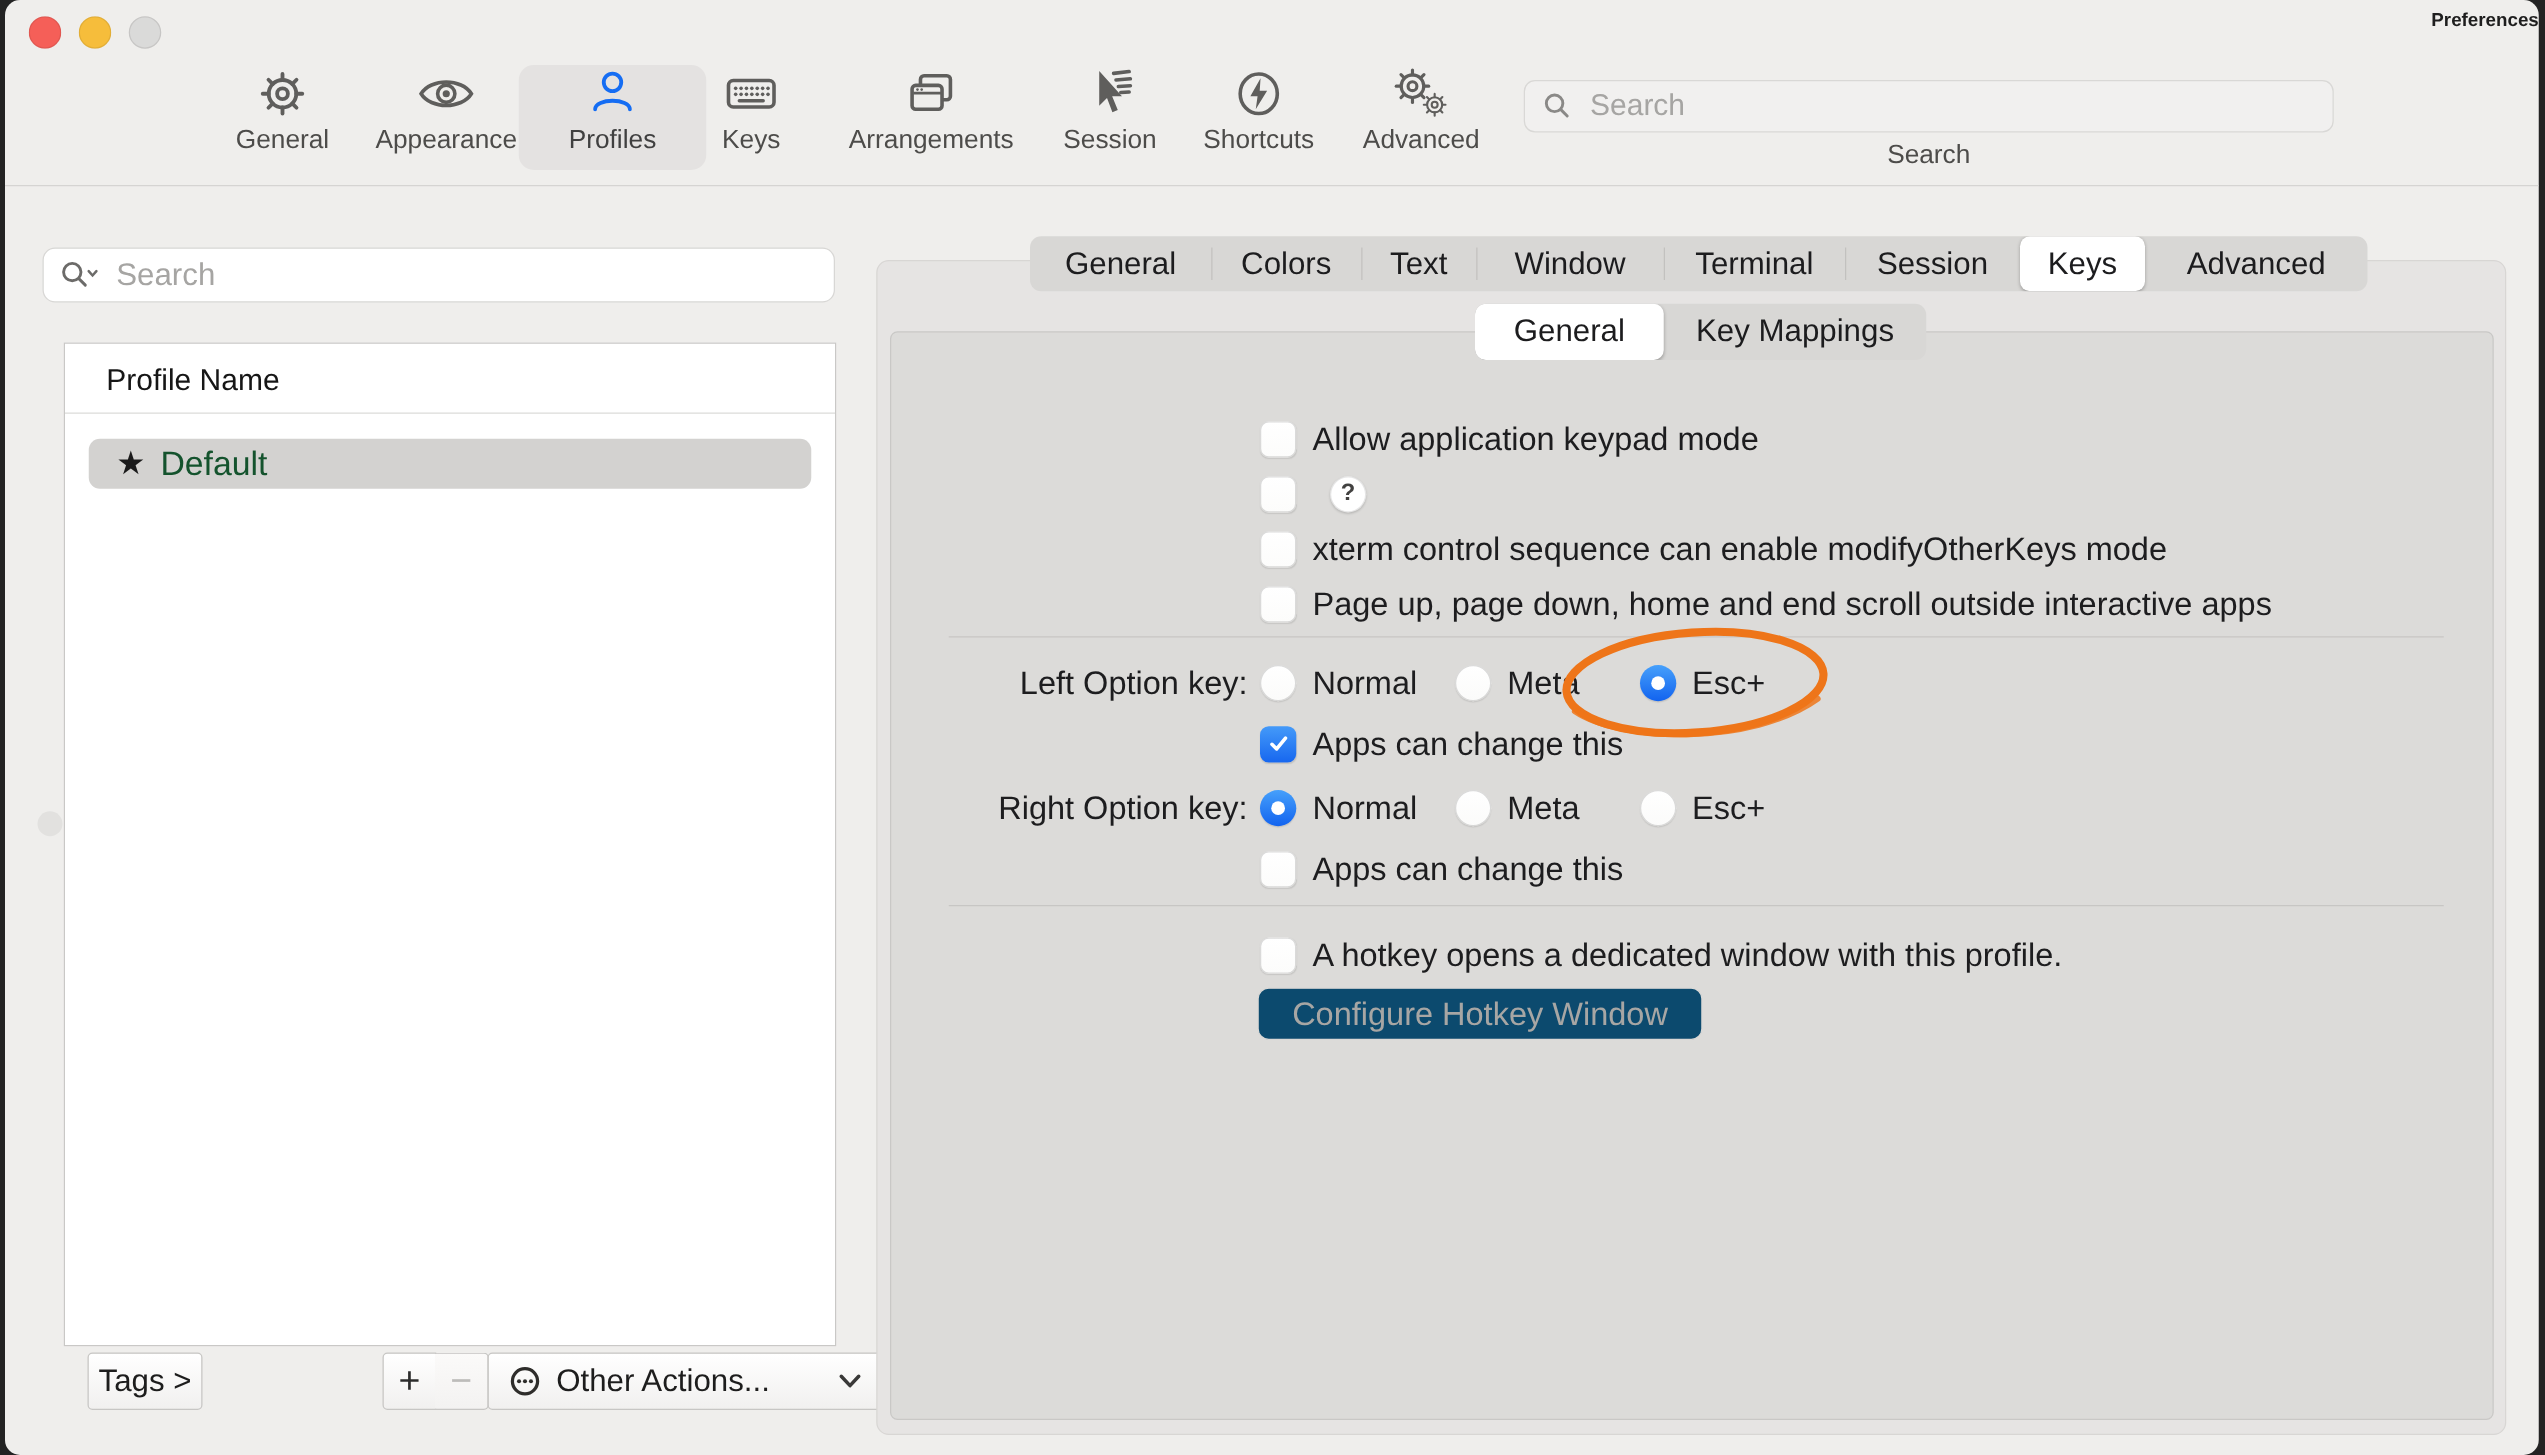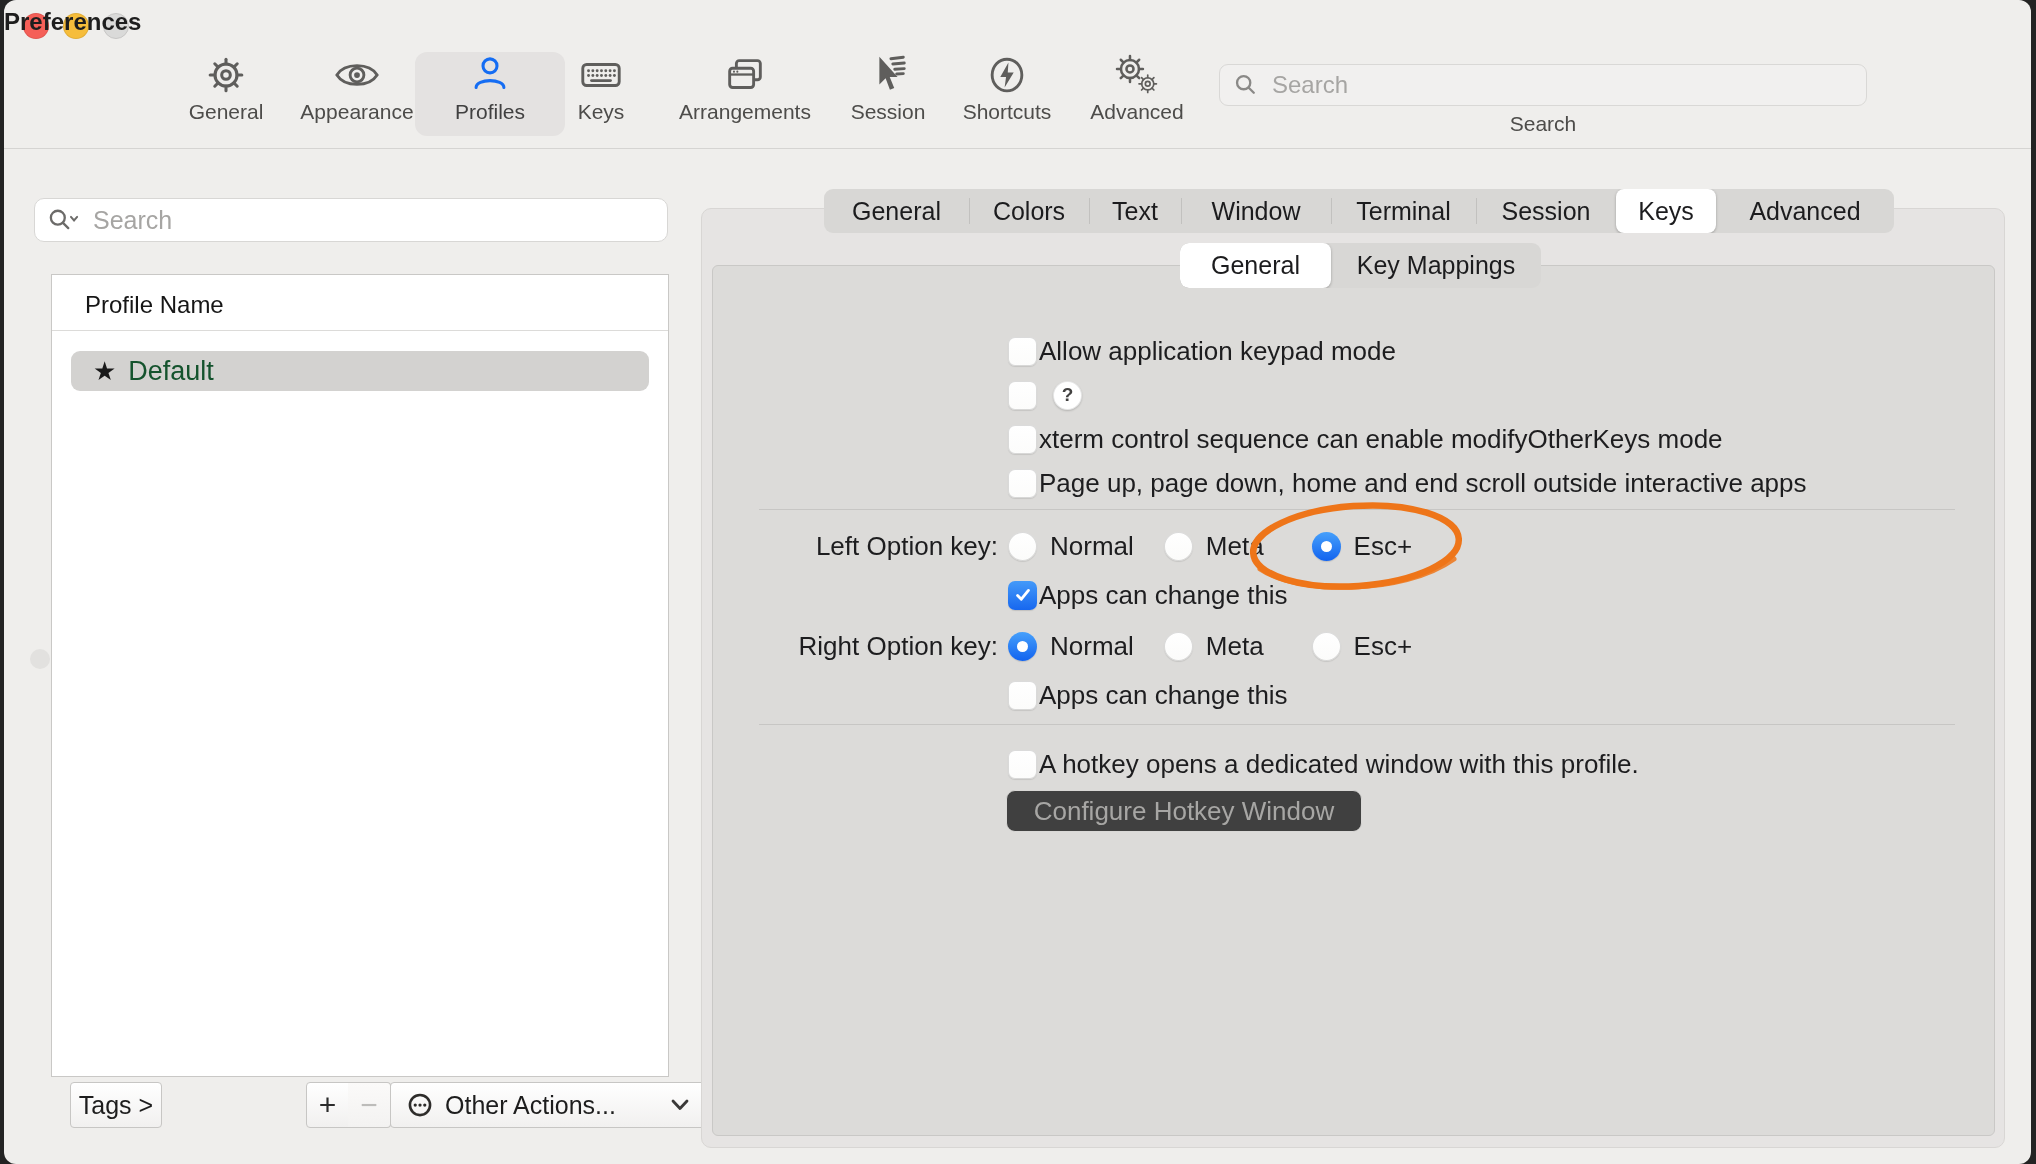--- a/index.html
+++ b/index.html
@@ -4,21 +4,21 @@
 <style>
   html,body{margin:0;padding:0;background:#232323;width:2036px;height:1164px;overflow:hidden;
     font-family:"Liberation Sans","DejaVu Sans",sans-serif;-webkit-font-smoothing:antialiased;}
   .window{position:absolute;left:4px;top:0;width:2027px;height:1164px;background:#efeeec;
     border-radius:12px;overflow:hidden;}
   
   .traffic{position:absolute;width:24px;height:24px;border-radius:50%;}
   .t-red{left:19px;top:13px;background:#f55f58;border:1px solid rgba(0,0,0,.08);}
   .t-yellow{left:59px;top:13px;background:#f6bd3b;border:1px solid rgba(0,0,0,.08);}
   .t-gray{left:99px;top:13px;background:#dadad9;border:1px solid #c7c6c5;}
-  .win-title{position:absolute;left:0;top:8px;width:100%;text-align:left;font-size:24px;
+  .win-title{position:absolute;left:0;top:8px;width:100%;text-align:right;font-size:15px;
     font-weight:bold;color:#1e1e1e;}
   .tb-item{position:absolute;top:52px;width:150px;height:84px;display:flex;flex-direction:column;
     align-items:center;justify-content:flex-start;transform:translateX(-50%);}
   .tb-item .ticon{width:46px;height:46px;display:flex;align-items:center;justify-content:center;}
   .tb-item .tlabel{font-size:21px;color:#4d4c4a;margin-top:2px;white-space:nowrap;}
   .tb-item.selected{background:#e4e2e1;border-radius:12px;}
   .tb-item.selected .tlabel{color:#404040;}
   .tb-search{position:absolute;left:1215px;top:64px;width:648px;height:42px;border:1px solid #d9d8d6;
     border-radius:9px;background:#f1f0ef;display:flex;align-items:center;padding:0 12px;box-sizing:border-box;}
   .tb-search input{flex:1;border:none;outline:none;background:transparent;font-size:24px;
@@ -71,22 +71,22 @@
   .cb.checked{background:linear-gradient(#449af9,#1767ef);box-shadow:0 1px 1px rgba(0,0,0,.12);}
   .radio{width:29px;height:29px;border-radius:50%;background:linear-gradient(#ffffff,#fbfbfa);
     box-shadow:inset 0 0 0 1px rgba(0,0,0,.14),0 1px 1px rgba(0,0,0,.10);flex:0 0 auto;position:relative;}
   .radio.on{background:linear-gradient(#46a0fb,#1263ef);box-shadow:0 1px 1px rgba(0,0,0,.12);}
   .radio.on::after{content:"";position:absolute;left:9px;top:9px;width:11px;height:11px;border-radius:50%;background:#fff;}
   .help-badge{width:29px;height:29px;border-radius:50%;background:#fff;
     box-shadow:inset 0 0 0 1px rgba(0,0,0,.10),0 1px 2px rgba(0,0,0,.18);display:flex;align-items:center;
     justify-content:center;font-size:19px;font-weight:bold;color:#424140;margin-left:14px;}
   .hr{position:absolute;left:755px;width:1196px;height:1px;background:#c7c6c4;}
   .opt-label{width:264px;text-align:right;margin-right:10px;}
-  .gap13{gap:2px;}
-  .btn-disabled{position:absolute;left:1002px;top:790px;width:356px;height:42px;background:#404040;
+  .gap13{gap:13px;}
+  .btn-disabled{position:absolute;left:1002px;top:790px;width:356px;height:42px;background:#0c4a6e;
     border:1px solid #d9d8d6;border-radius:9px;color:#a7a6a4;font-size:26px;display:flex;
     align-items:center;justify-content:center;box-sizing:border-box;}
   .annotation{position:absolute;left:1238px;top:497px;pointer-events:none;}
   svg.icon{display:block;}
 </style>
 </head>
 <body>
 
 <svg width="0" height="0" style="position:absolute">
   <defs>

